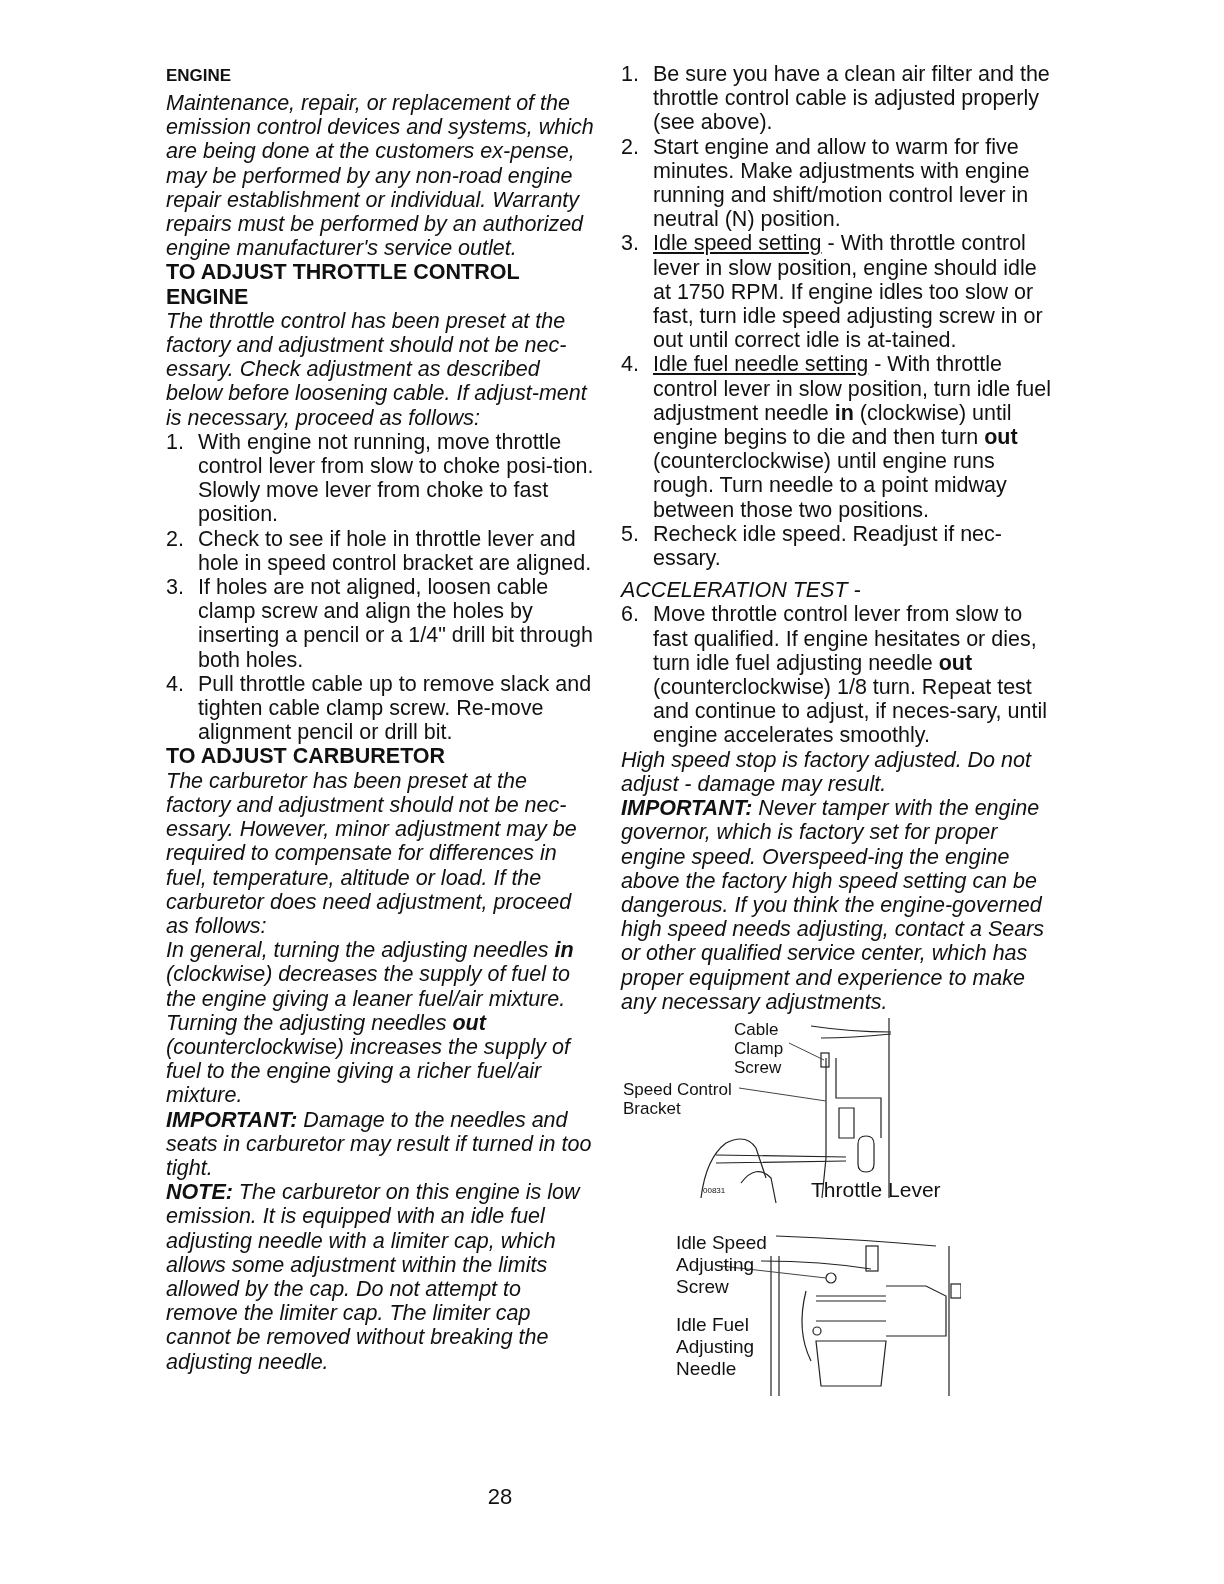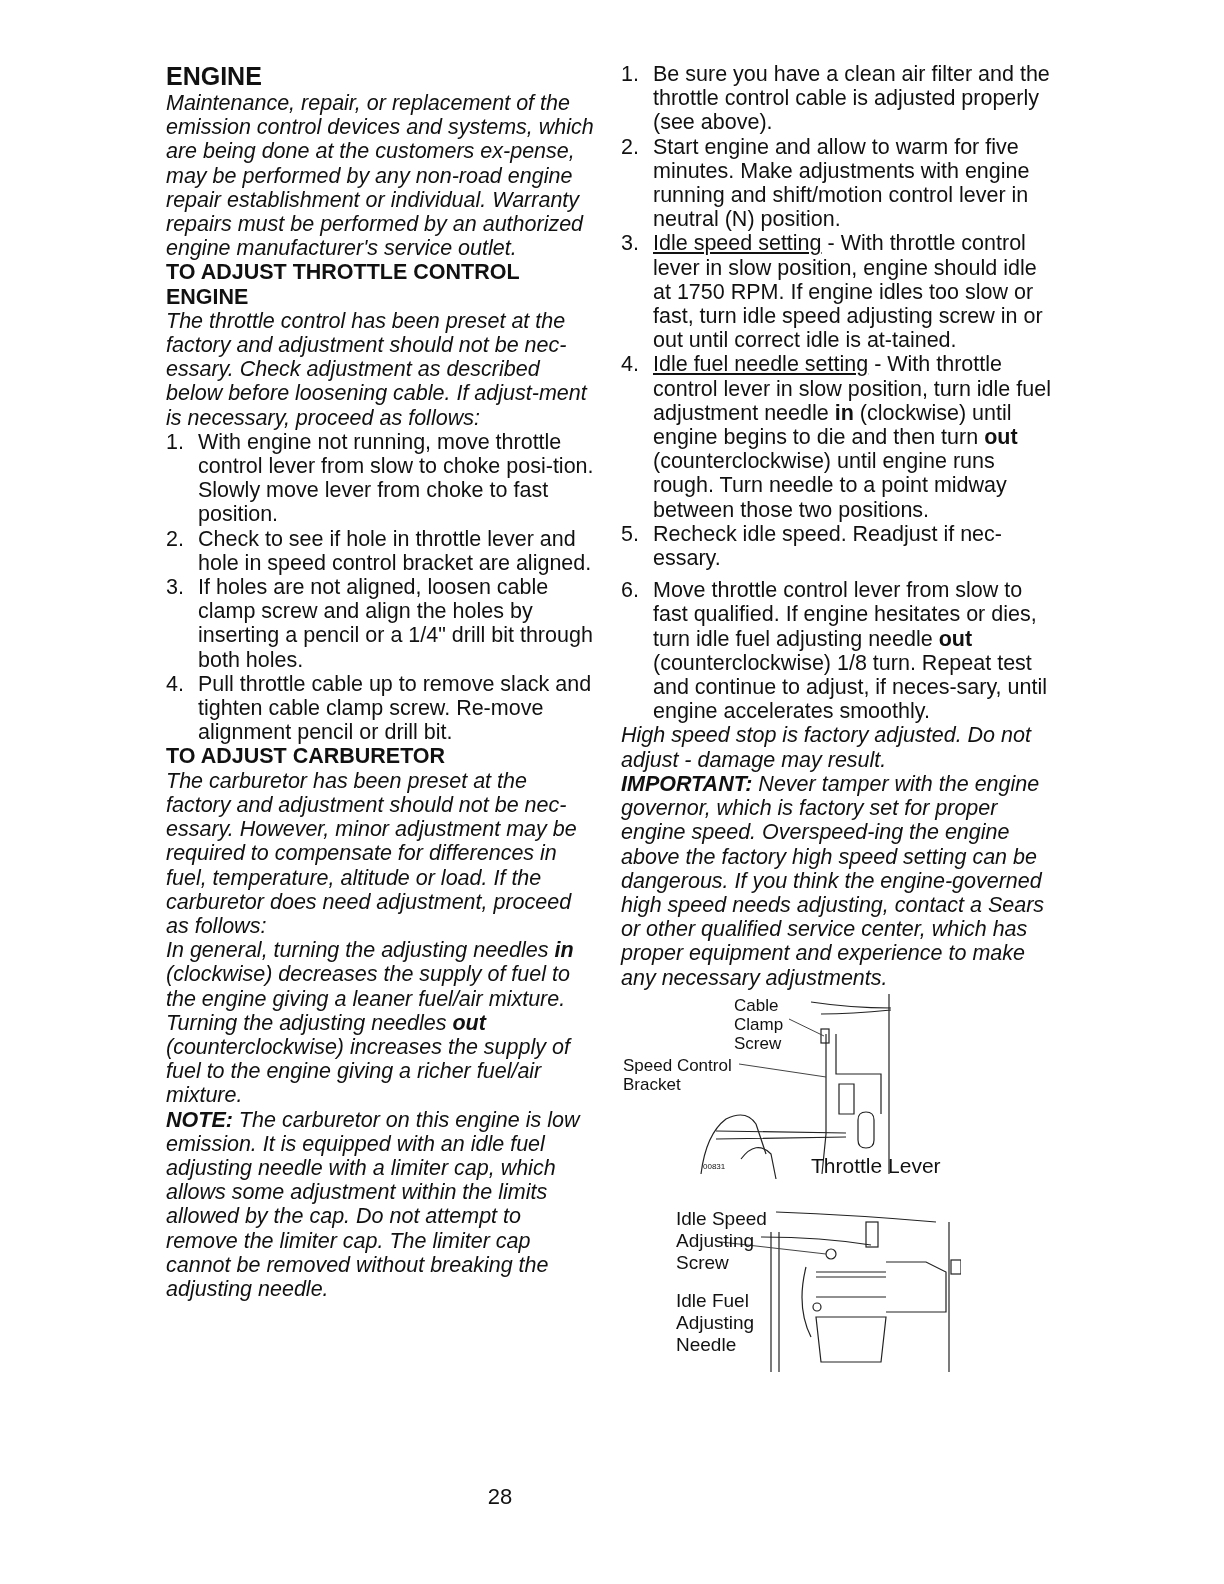--- a/index.html
+++ b/index.html
@@ -1,20 +1,20 @@
 <!DOCTYPE html>
 <html><head>
 <meta charset="utf-8">
 <style>
   html, body { margin:0; padding:0; background:#ffffff; }
   body { width:1224px; height:1584px; position:relative; font-family:"Liberation Sans", sans-serif; color:#111; }
   .col { position:absolute; top:62px; font-size:21.5px; line-height:24.2px; }
   .left { left:166px; width:430px; }
   .right { left:621px; width:430px; }
-  h1 { font-size:25px; font-weight:bold; margin:0 0 1px 0; line-height:28px; }
+  h1 { font-size:17px; font-weight:bold; margin:0 0 1px 0; line-height:28px; }
   h2 { font-size:21.5px; font-weight:bold; margin:0; line-height:24.2px; }
   p { margin:0;font-style:italic; }
   ol { margin:0; padding:0; list-style:none; }
   li { position:relative; padding-left:32px; }
   li .num { position:absolute; left:0; top:0; }
   .u { text-decoration:underline; }
   b { font-weight:bold; }
   .sp { height:8px; }
   .fig { position:relative; }
   .fig .lbl { position:absolute; font-size:17px; line-height:19px; white-space:pre; }
@@ -32,32 +32,34 @@
   <p>The throttle control has been preset at the factory and adjustment should not be nec-essary. Check adjustment as described below before loosening cable. If adjust-ment is necessary, proceed as follows:</p>
   <ol>
     <li><span class="num">1.</span><span>With engine not running, move throttle control lever from slow to choke posi-tion. Slowly move lever from choke to fast position.</span></li>
     <li><span class="num">2.</span><span>Check to see if hole in throttle lever and hole in speed control bracket are aligned.</span></li>
     <li><span class="num">3.</span><span>If holes are not aligned, loosen cable clamp screw and align the holes by inserting a pencil or a 1/4" drill bit through both holes.</span></li>
     <li><span class="num">4.</span><span>Pull throttle cable up to remove slack and tighten cable clamp screw. Re-move alignment pencil or drill bit.</span></li>
   </ol>
   <h2>TO ADJUST CARBURETOR</h2>
   <p>The carburetor has been preset at the factory and adjustment should not be nec-essary. However, minor adjustment may be required to compensate for differences in fuel, temperature, altitude or load. If the carburetor does need adjustment, proceed as follows:</p>
   <p><span>In general, turning the adjusting needles </span><b>in</b><span> (clockwise) decreases the supply of fuel to the engine giving a leaner fuel/air mixture. Turning the adjusting needles </span><b>out</b><span> (counterclockwise) increases the supply of fuel to the engine giving a richer fuel/air mixture.</span></p>
+  <p><b>IMPORTANT:</b><span> Damage to the needles and seats in carburetor may result if turned in too tight.</span></p>
   <p><b>NOTE:</b><span>  The carburetor on this engine is low emission. It is equipped with an idle fuel adjusting needle with a limiter cap, which allows some adjustment within the limits allowed by the cap. Do not attempt to remove the limiter cap. The limiter cap cannot be removed without breaking the adjusting needle.</span></p>
 </div>
 
 <div class="col right">
   <ol>
     <li><span class="num">1.</span><span>Be sure you have a clean air filter and the throttle control cable is adjusted properly (see above).</span></li>
     <li><span class="num">2.</span><span>Start engine and allow to warm for five minutes. Make adjustments with engine running and shift/motion control lever in neutral (N) position.</span></li>
     <li><span class="num">3.</span><span class="u">Idle speed setting</span><span> - With throttle control lever in slow  position, engine should idle at 1750 RPM. If engine idles too slow or fast, turn idle speed adjusting screw in or out until correct idle is at-tained.</span></li>
     <li><span class="num">4.</span><span class="u">Idle fuel needle setting</span><span> - With throttle control lever in slow position, turn idle fuel adjustment needle </span><b>in</b><span>  (clockwise) until engine begins to die and then turn </span><b>out</b><span> (counterclockwise) until engine runs rough. Turn needle to a point midway between those two positions.</span></li>
     <li><span class="num">5.</span><span>Recheck idle speed. Readjust if nec-essary.</span></li>
   </ol>
   <div class="sp"></div>
+  <p>ACCELERATION TEST -</p>
   <ol>
     <li><span class="num">6.</span><span>Move throttle control lever from slow to fast qualified. If engine hesitates or dies, turn idle fuel adjusting needle </span><b>out</b><span> (counterclockwise) 1/8 turn. Repeat test and continue to adjust, if neces-sary, until engine accelerates smoothly.</span></li>
   </ol>
   <p>High speed stop is factory adjusted. Do not adjust - damage may result.</p>
   <p><b>IMPORTANT:</b><span> Never tamper with the engine governor, which is factory set for proper engine speed. Overspeed-ing the engine above the factory high speed setting can be dangerous. If you think the engine-governed high speed needs adjusting, contact a Sears or other qualified service center, which has proper equipment and experience to make any necessary adjustments.</span></p>
 
   <div class="fig" style="height:190px; margin-top:4px;">
     <svg width="300" height="190" style="left:0;top:0;">
       <g fill="none" stroke="#222" stroke-width="1.2">
         <path d="M190 8 q40 6 80 6 M200 20 q30 0 70 -4"></path>

